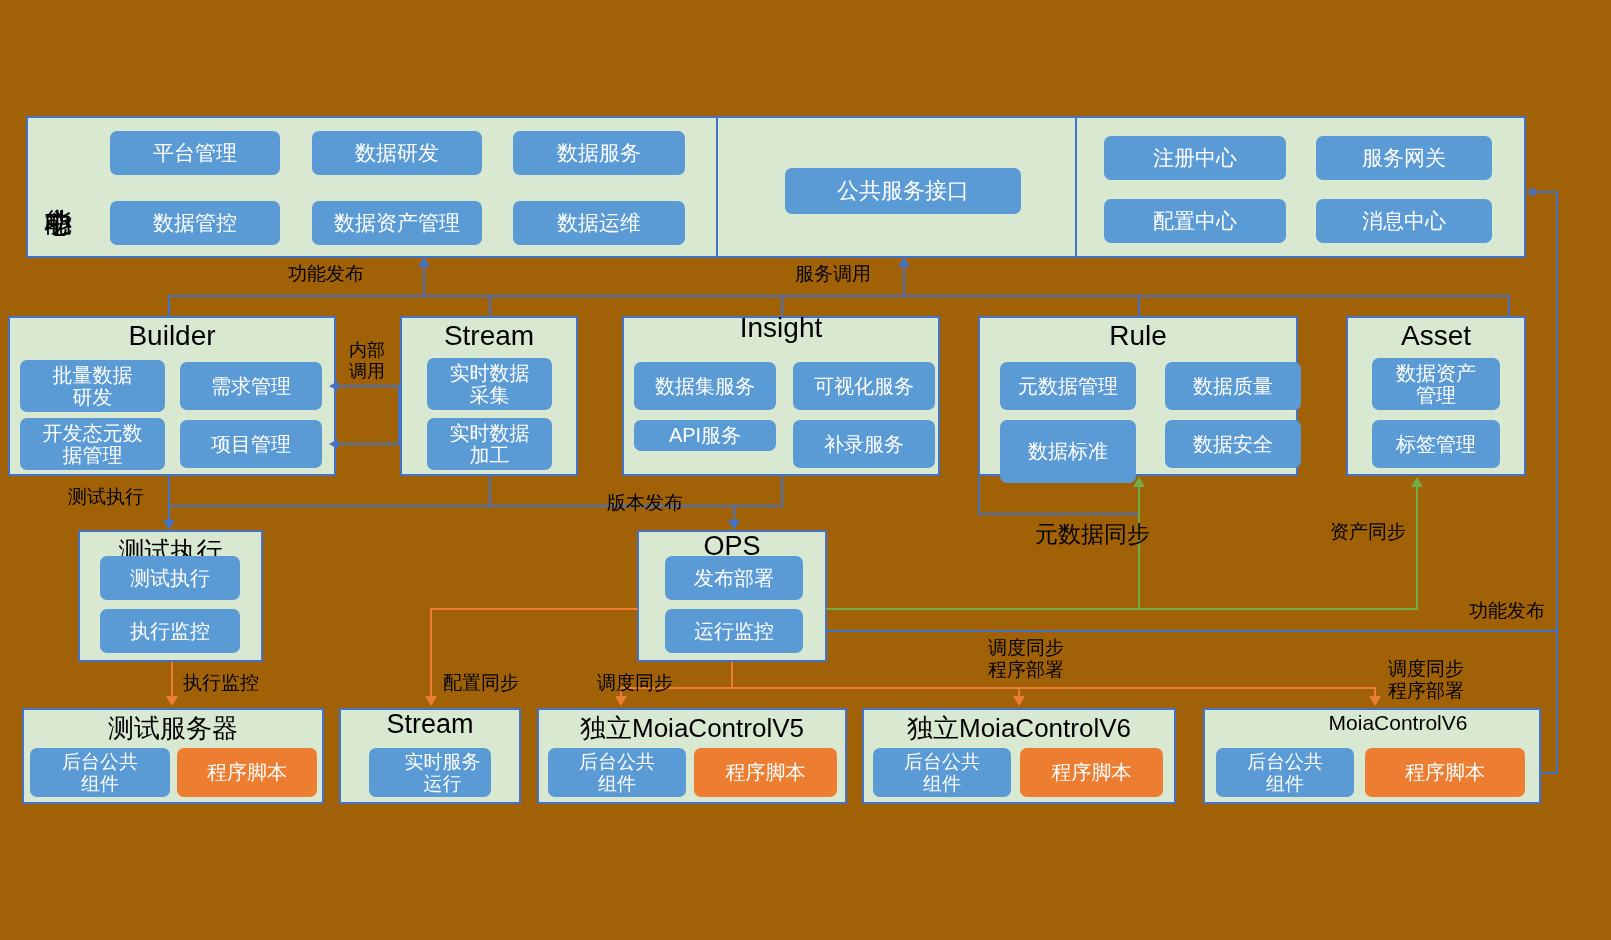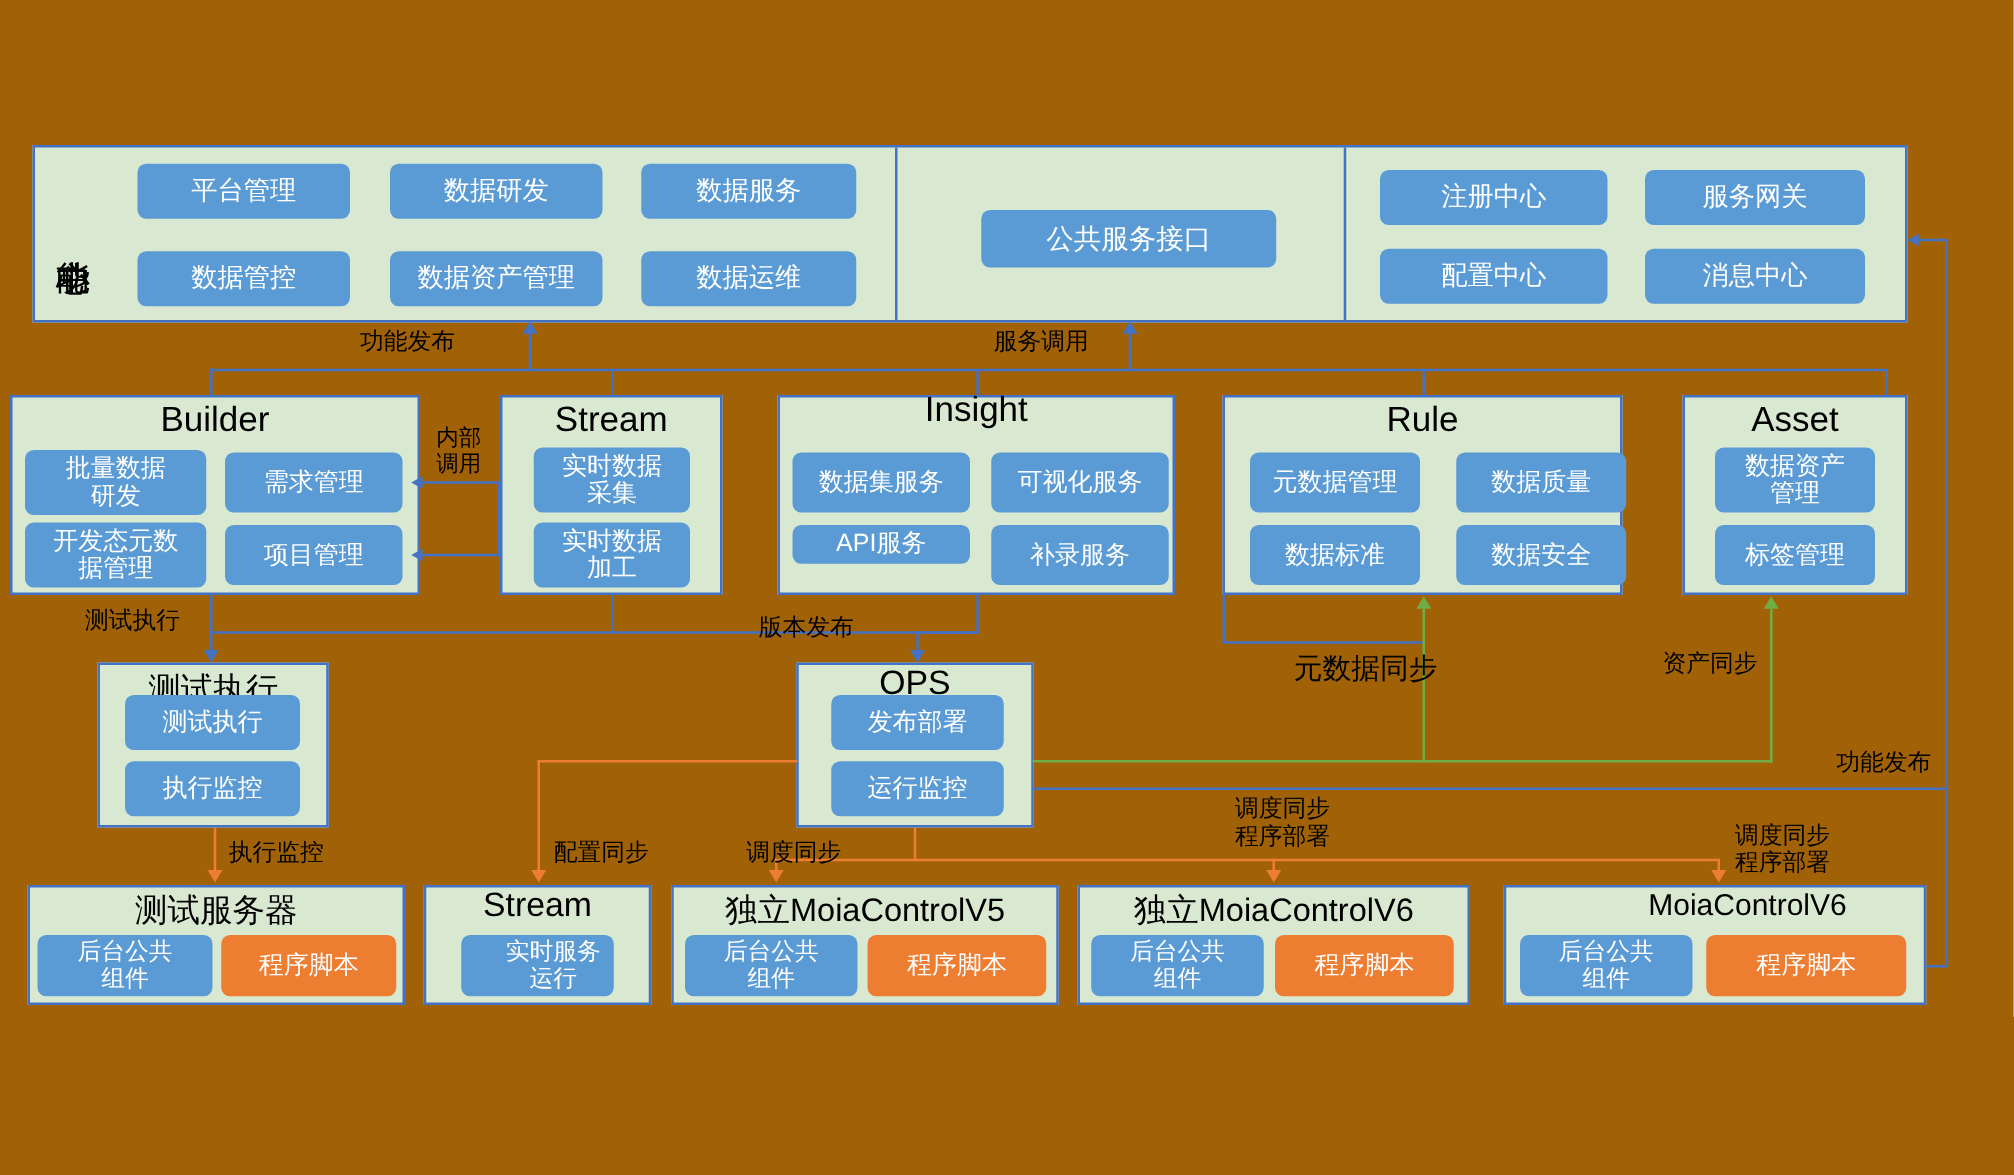--- a/index.html
+++ b/index.html
@@ -129,21 +129,21 @@
   <div class="grp-title" style="left:622px;top:312px;width:318px;font-size:28px;">Insight</div>
   <div class="chip" style="left:634px;top:362px;width:142px;height:48px;font-size:20px;">数据集服务</div>
   <div class="chip" style="left:793px;top:362px;width:142px;height:48px;font-size:20px;">可视化服务</div>
   <div class="chip" style="left:634px;top:420px;width:142px;height:31px;font-size:20px;">API服务</div>
   <div class="chip" style="left:793px;top:420px;width:142px;height:48px;font-size:20px;">补录服务</div>
 
   <div class="grp" style="left:978px;top:316px;width:320px;height:160px;"></div>
   <div class="grp-title" style="left:978px;top:320px;width:320px;font-size:28px;">Rule</div>
   <div class="chip" style="left:1000px;top:362px;width:136px;height:48px;font-size:20px;">元数据管理</div>
   <div class="chip" style="left:1165px;top:362px;width:136px;height:48px;font-size:20px;">数据质量</div>
-  <div class="chip" style="left:1000px;top:420px;width:136px;height:48px;font-size:20px;">数据标准</div>
+  <div class="chip" style="left:1000px;top:420px;width:136px;height:63px;font-size:20px;">数据标准</div>
   <div class="chip" style="left:1165px;top:420px;width:136px;height:48px;font-size:20px;">数据安全</div>
 
   <div class="grp" style="left:1346px;top:316px;width:180px;height:160px;"></div>
   <div class="grp-title" style="left:1346px;top:320px;width:180px;font-size:28px;">Asset</div>
   <div class="chip" style="left:1372px;top:358px;width:128px;height:52px;font-size:20px;white-space:pre-line;">数据资产
 管理</div>
   <div class="chip" style="left:1372px;top:420px;width:128px;height:48px;font-size:20px;">标签管理</div>
 
   <div class="grp" style="left:78px;top:530px;width:185px;height:132px;"></div>
   <div class="grp-title" style="left:78px;top:534px;width:185px;font-size:26px;">测试执行</div>
@@ -172,21 +172,21 @@
 组件</div>
   <div class="chip orange" style="left:694px;top:748px;width:143px;height:49px;font-size:20px;">程序脚本</div>
 
   <div class="grp" style="left:862px;top:708px;width:314px;height:96px;"></div>
   <div class="grp-title" style="left:862px;top:711px;width:314px;font-size:26px;">独立MoiaControlV6</div>
   <div class="chip" style="left:873px;top:748px;width:138px;height:49px;font-size:19px;white-space:pre-line;">后台公共
 组件</div>
   <div class="chip orange" style="left:1020px;top:748px;width:143px;height:49px;font-size:20px;">程序脚本</div>
 
   <div class="grp" style="left:1203px;top:708px;width:338px;height:96px;"></div>
-  <div class="grp-title" style="left:1203px;top:711px;width:390px;font-size:24px;">MoiaControlV6</div>
+  <div class="grp-title" style="left:1203px;top:711px;width:390px;font-size:21px;">MoiaControlV6</div>
   <div class="chip" style="left:1216px;top:748px;width:138px;height:49px;font-size:19px;white-space:pre-line;">后台公共
 组件</div>
   <div class="chip orange" style="left:1365px;top:748px;width:160px;height:49px;font-size:20px;">程序脚本</div>
 
   <div class="ln h" style="left:168px;top:295px;width:1340px;"></div>
 
   <div class="ln v" style="left:168px;top:295px;height:22px;"></div>
   <div class="ln v" style="left:489px;top:295px;height:22px;"></div>
   <div class="ln v" style="left:781px;top:295px;height:22px;"></div>
   <div class="ln v" style="left:1138px;top:295px;height:22px;"></div>

